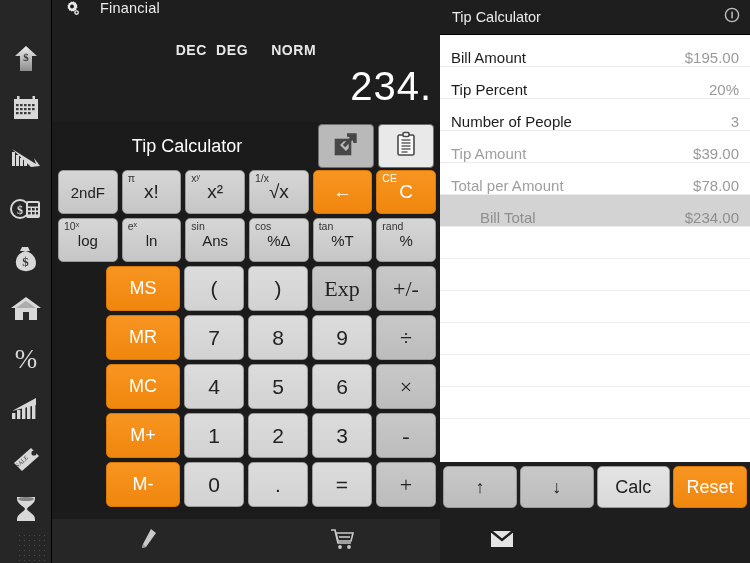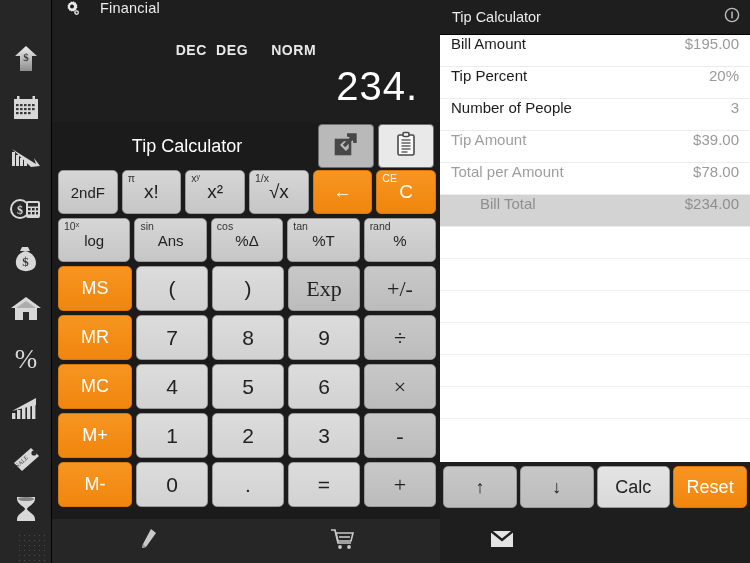--- a/index.html
+++ b/index.html
@@ -48,21 +48,21 @@
     height: 88px; background: #1e1e1e; position: relative;
     padding: 0 14px;
   }
   .modes {
     display: flex; gap: 9px; justify-content: center;
     padding-top: 8px; color: #e9e9e9;
     font-size: 14px; font-weight: bold; letter-spacing: .6px;
   }
   .modes span:last-child { margin-left: 14px; }
   .value {
-    position: absolute; right: 22px; top: 32px;
+    position: absolute; right: 8px; top: 32px;
     color: #fff; font-size: 40px; font-weight: 300;
     letter-spacing: 1px; line-height: 1;
     font-family: "Liberation Sans", sans-serif;
   }
 
   .subbar {
     height: 48px; display: flex; align-items: center;
     padding: 0 6px 0 0; position: relative;
   }
   .sub-label {
@@ -97,21 +97,21 @@
   .key.fn { background: linear-gradient(#d6d6d6, #c6c6c6); }
   .key.num { background: linear-gradient(#dcdcdc, #d2d2d2); font-size: 21px; }
   .key.op  { background: linear-gradient(#c8c8c8, #bcbcbc); font-size: 22px; font-family: Liberation Serif, serif; }
   .key.orange {
     background: linear-gradient(#f79521, #f0860d);
     border: 1px solid #d97708; color: #fff;
   }
   .key.orange .sup { color: #fff; }
   .key.mem {
     background: linear-gradient(#f79521, #f0860d);
-    border: 1px solid #d97708; color: #fff; font-size: 18px;
+    border: 1px solid #d97708; color: #fff; font-size: 18px; margin-left: 48px;
   }
   .key.mem.narrow { flex: 0 0 74px; }
   .kgrid .key { height: 45px; }
 
   .bottombar {
     position: absolute; bottom: 0; left: 0; right: 0;
     height: 44px; background: #262626;
     display: flex; align-items: center;
   }
   .bottombar .bb { flex: 1; display: flex; align-items: center; justify-content: center; color: #c9c9c9; }
@@ -122,21 +122,21 @@
     height: 34px; display: flex; align-items: center;
     padding: 0 10px 0 12px;
   }
   .rtitle { color: #ececec; font-size: 14.5px; flex: 1; }
   .info { color: #bdbdbd; display: flex; align-items: center; }
   .rlist {
     background: #fff; height: 428px; overflow: hidden;
     border-top: 1px solid #000;
   }
   .rrow {
-    height: 32px; display: flex; align-items: flex-start;
+    height: 32px; display: flex; align-items: flex-end;
     padding: 0 11px; border-bottom: 1px solid #ececec;
     font-size: 15px;
   }
   .rrow .lbl { flex: 1; color: #1c1c1c; }
   .rrow .val { color: #9a9a9a; }
   .rrow.computed .lbl { color: #9e9e9e; }
   .rrow.sel { background: #d3d3d3; padding-left: 40px; }
   .rrow.sel .lbl, .rrow.sel .val { color: #8e8e8e; }
   .rrow.empty { border-bottom: 1px solid #efefef; }
 
@@ -366,20 +366,24 @@
               <span class="sup">CE</span>
               <span>C</span>
             </div>
           </div>
           <div class="krow">
             <div class="key fn sm">
               <span class="sup">10ˣ</span>
               <span>log</span>
             </div>
             <div class="key fn sm">
+              <span class="sup">eˣ</span>
+              <span>ln</span>
+            </div>
+            <div class="key fn sm">
               <span class="sup">sin</span>
               <span>Ans</span>
             </div>
             <div class="key fn sm">
               <span class="sup">cos</span>
               <span>%Δ</span>
             </div>
             <div class="key fn sm">
               <span class="sup">tan</span>
               <span>%T</span>

